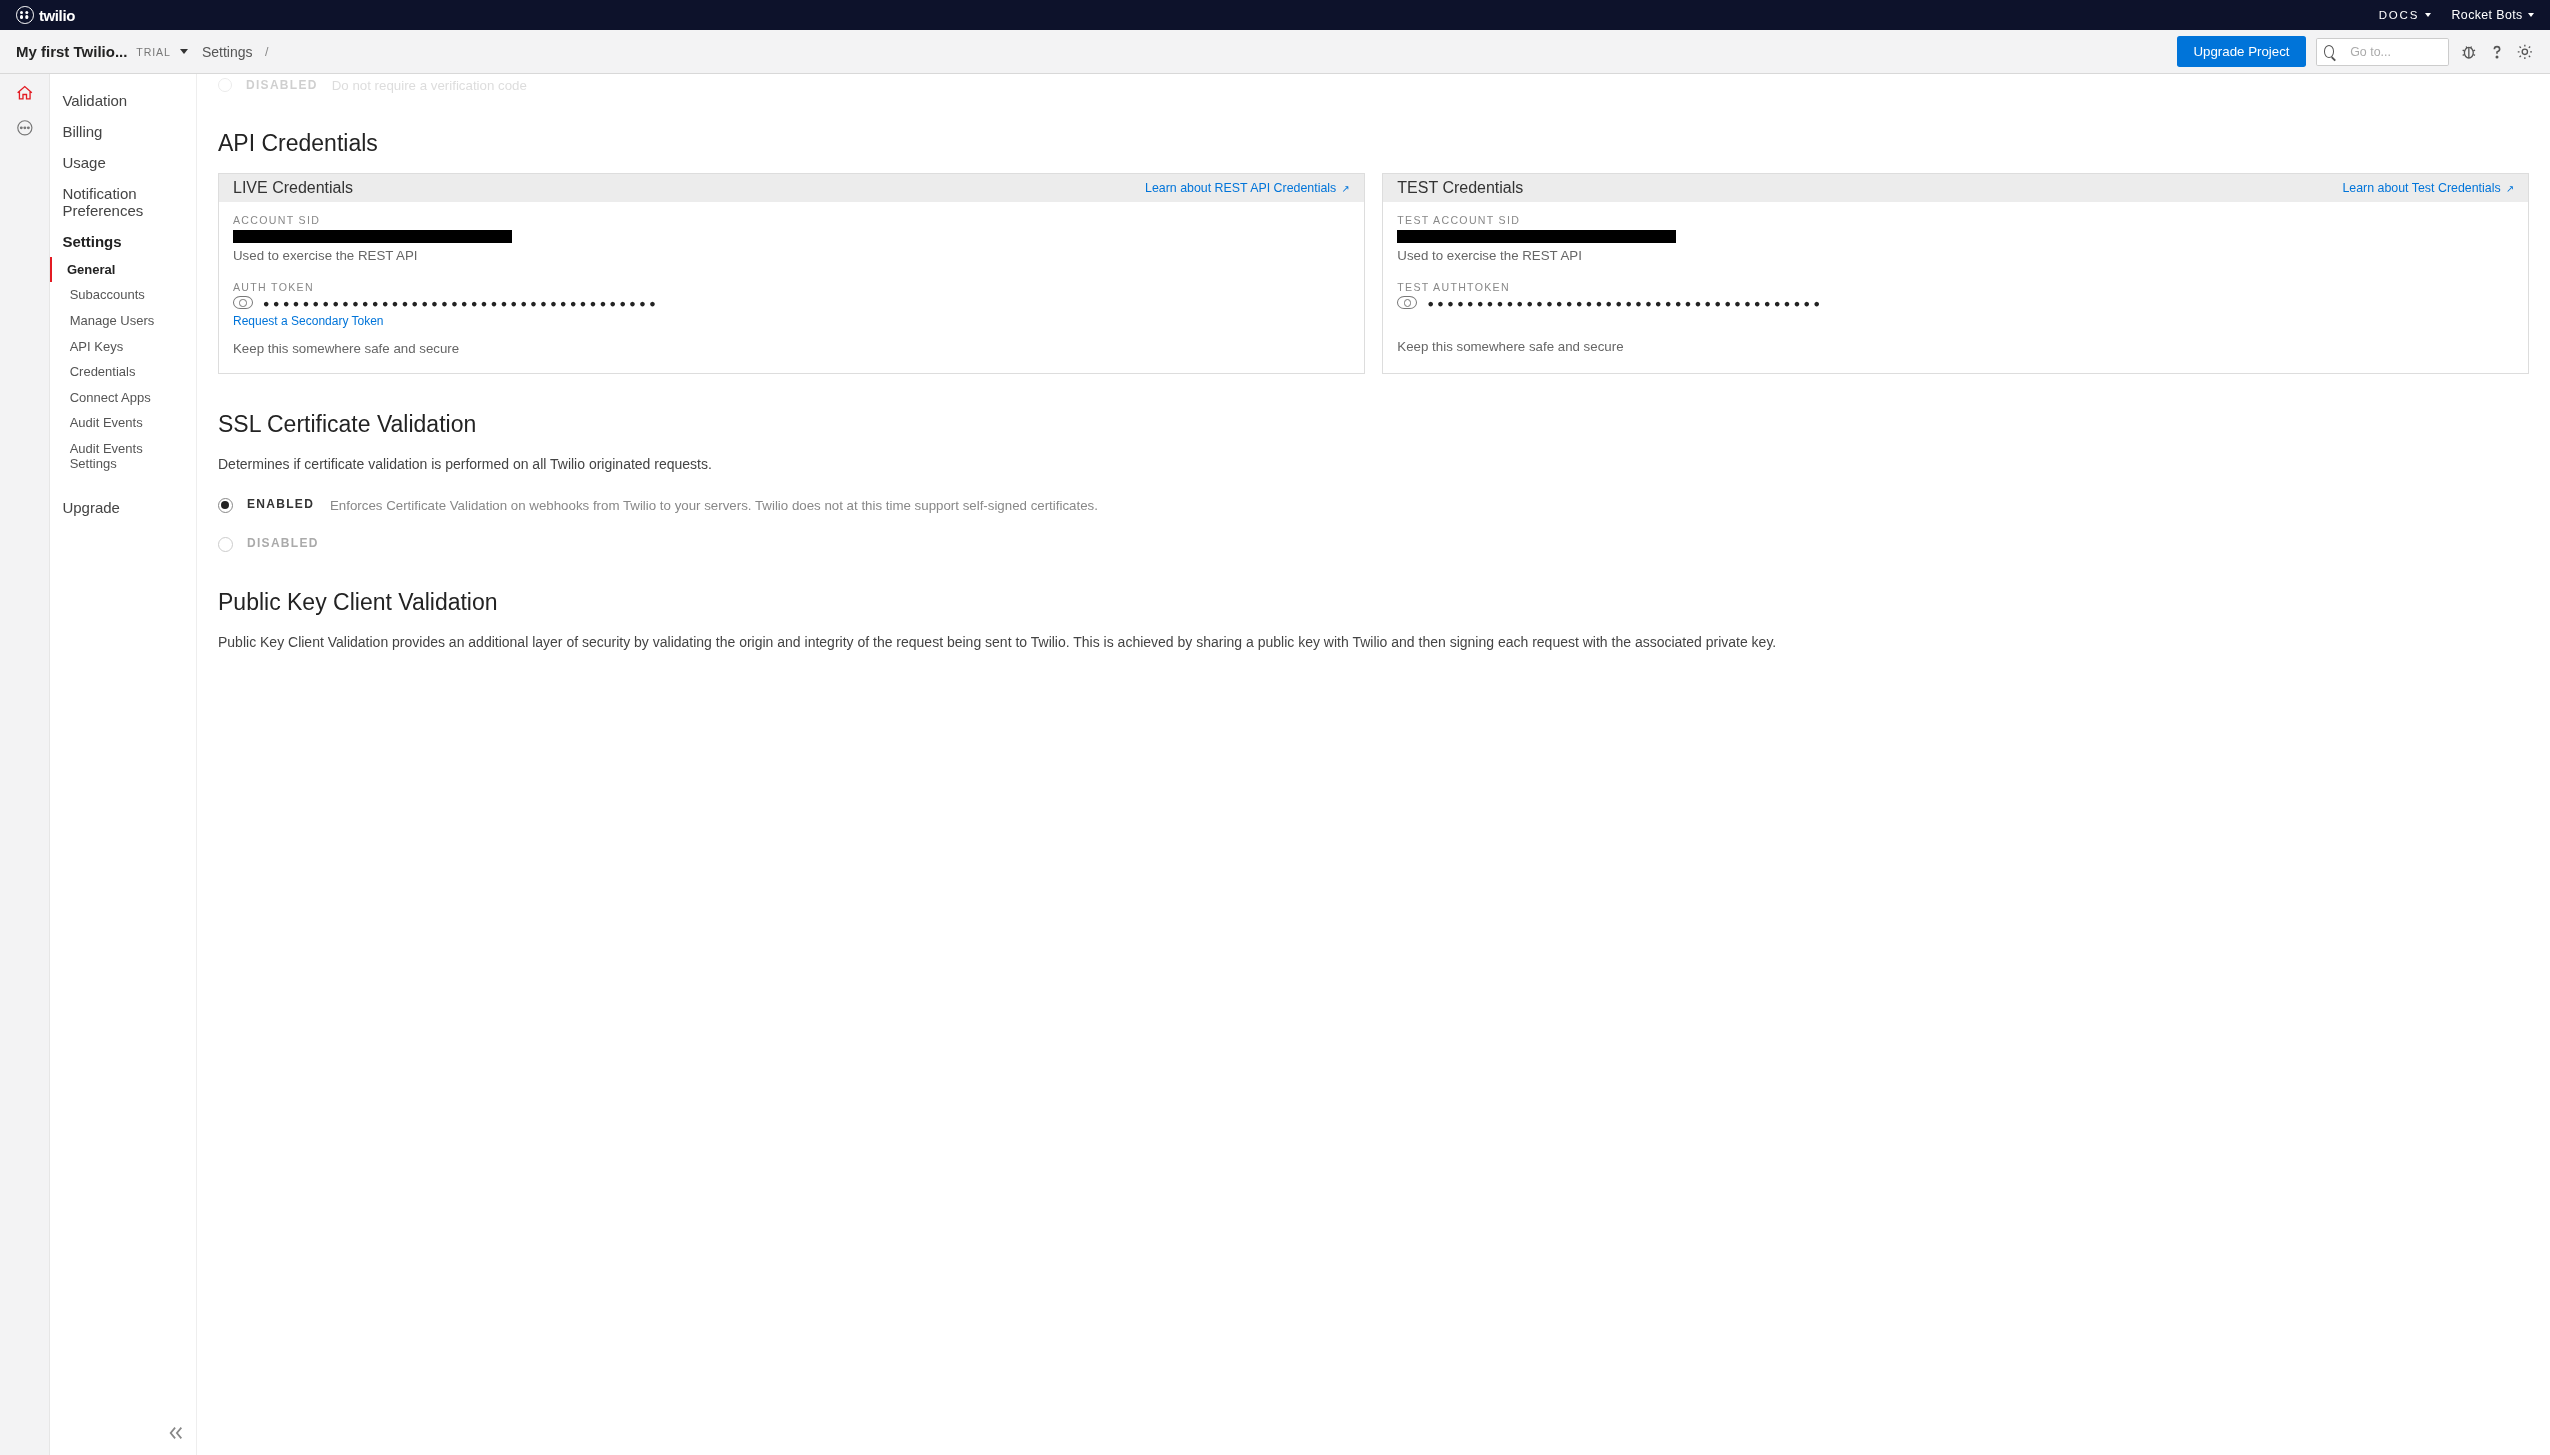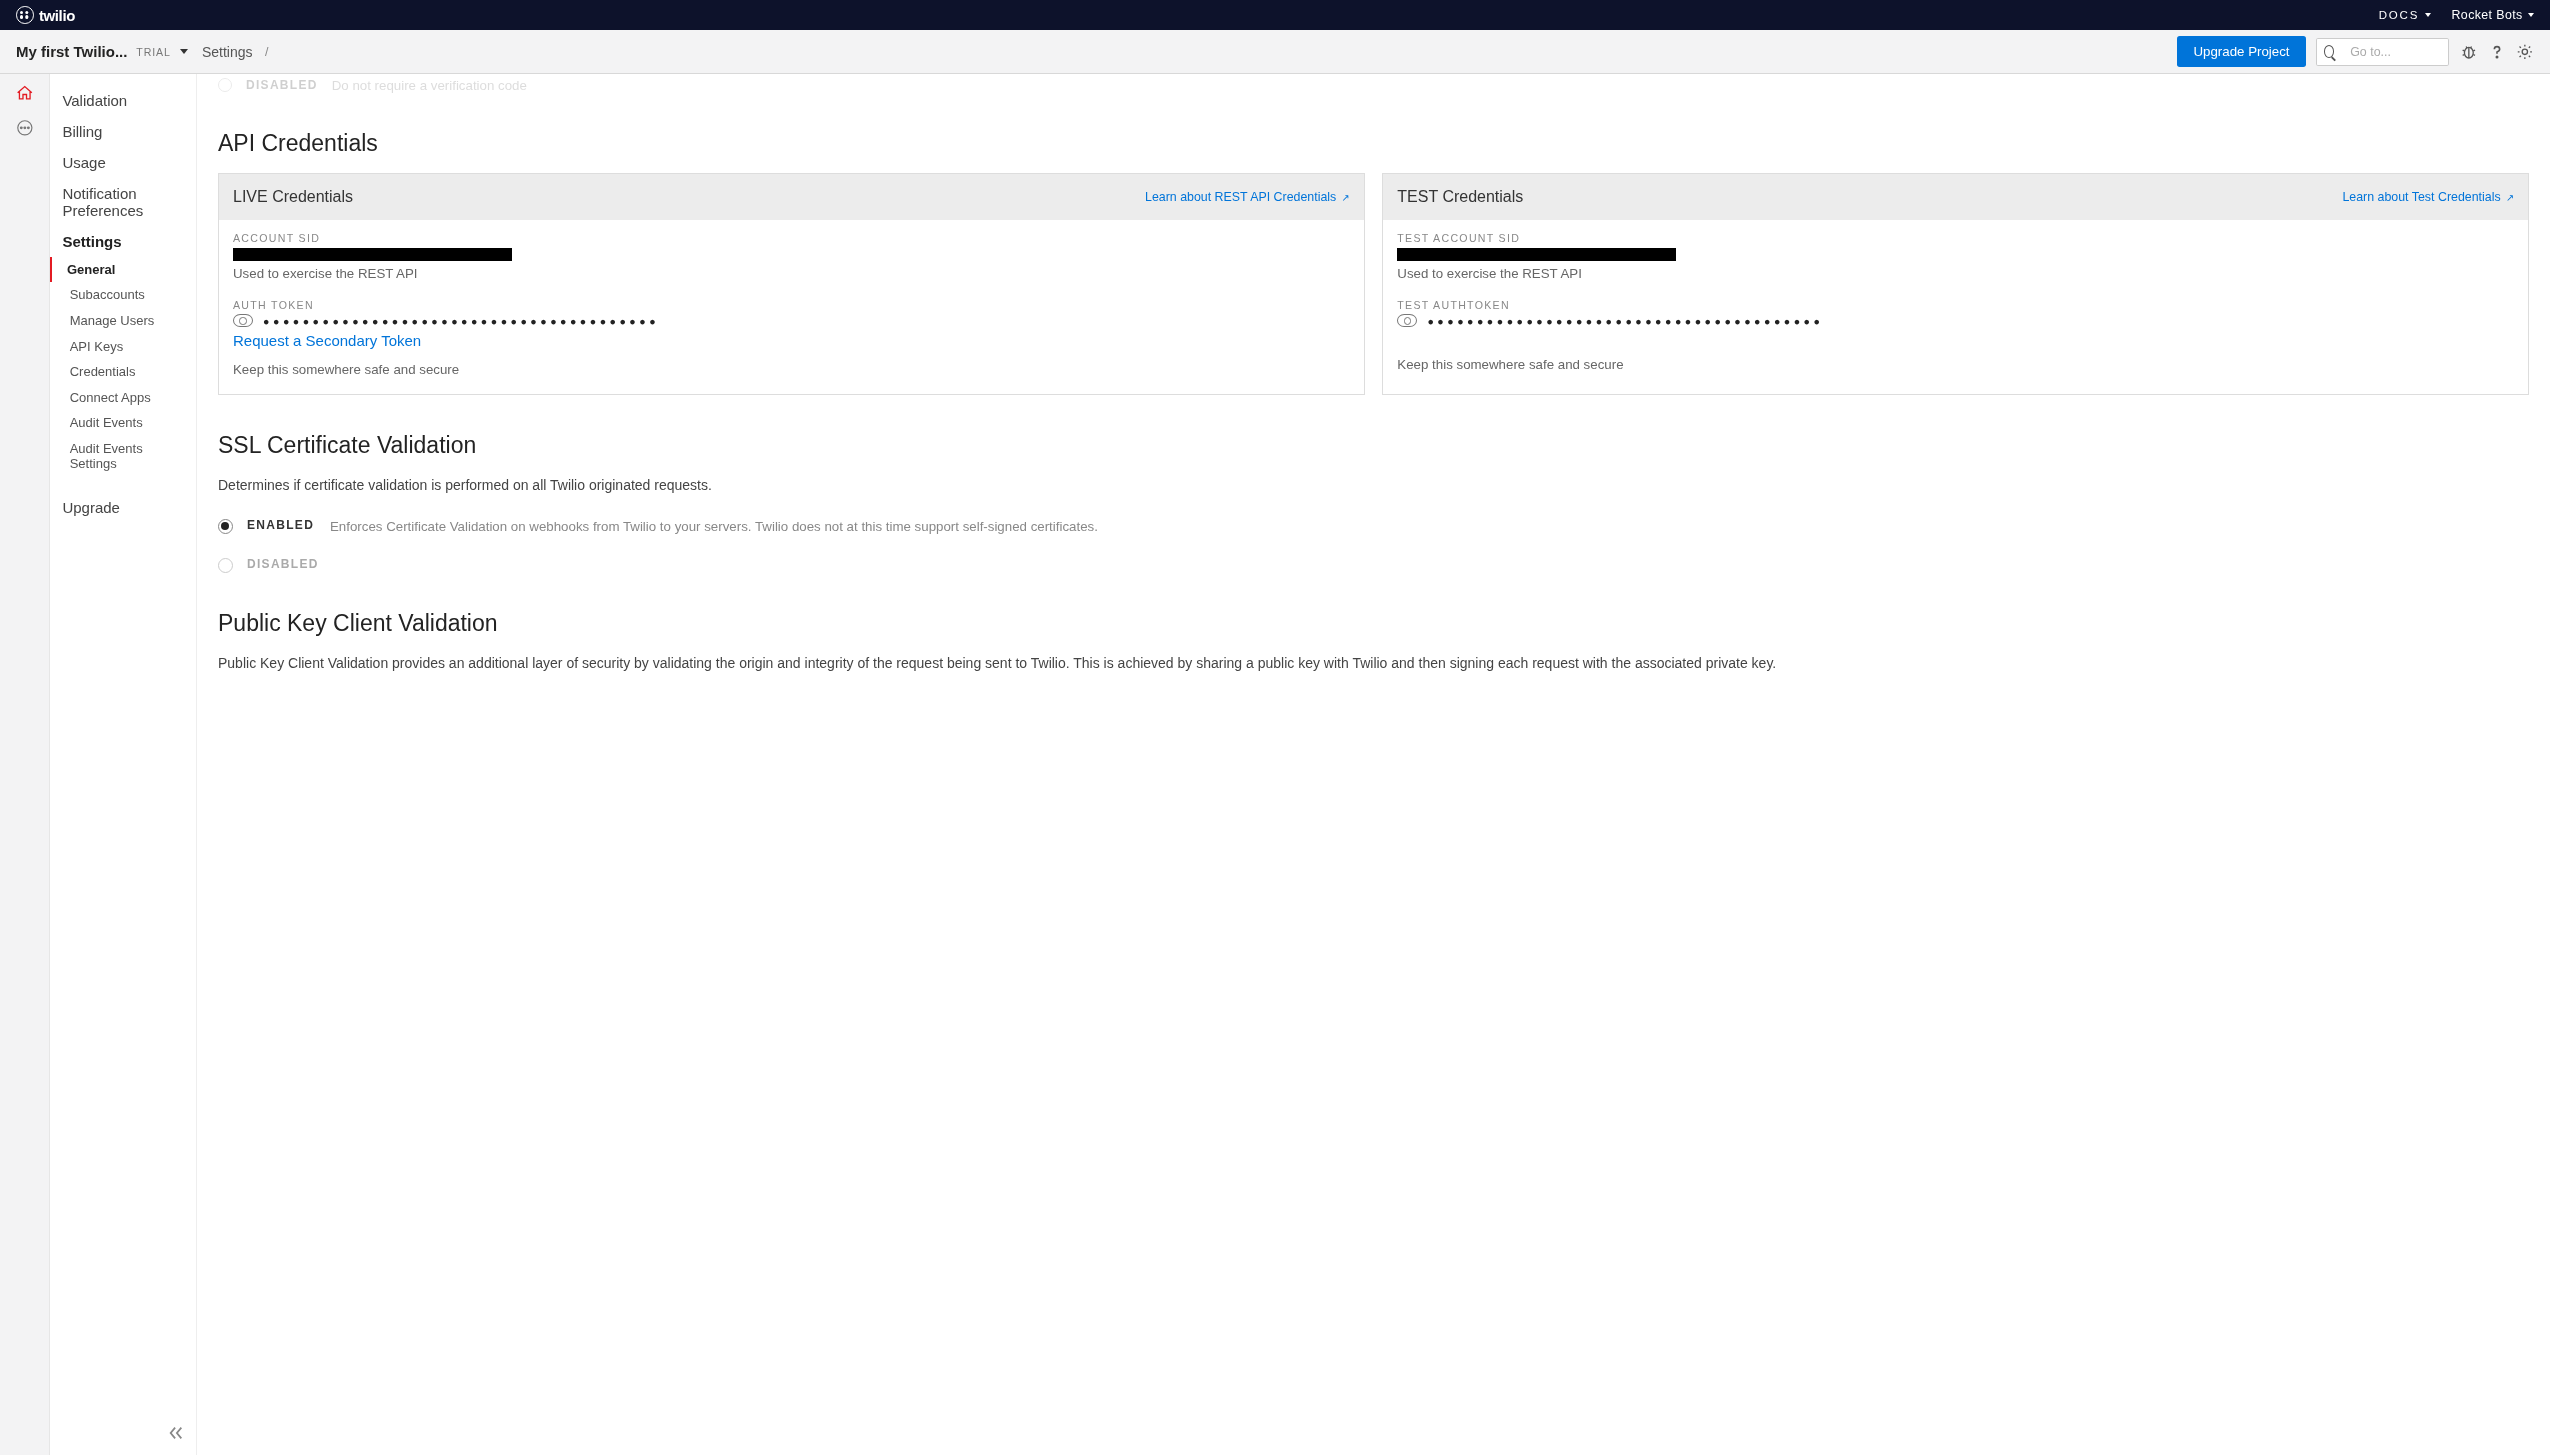--- a/index.html
+++ b/index.html
@@ -110,21 +110,21 @@
   .cutoff-radio { width:14px;height:14px;border:1.3px solid #ccc;border-radius:50%; }
 
   h2.section-title { font-size: 23px; font-weight: 500; color: #232323; margin: 32px 0 16px 0; }
   h2.section-title.tight { margin-top: 37px; }
 
   .cred-row { display: flex; gap: 17.7px; }
   .cred-card {
     flex: 1; border: 0.9px solid #ddd; background:#fff;
   }
   .cred-header {
-    background: #ececec; padding: 14px 14px; display:flex; justify-content:space-between; align-items:center;
+    background: #ececec; padding: 5px 14px; display:flex; justify-content:space-between; align-items:center;
   }
   .cred-header-title { font-size: 16px; color: #333; }
   .cred-link { color: #0074d9; font-size: 12.4px; cursor: pointer; }
   .cred-link .arrow { font-size: 9.7px; margin-left: 1.8px; }
   .cred-body { padding: 12.4px 14px 17.7px 14px; }
   .field-label {
     font-size: 10.6px; letter-spacing: 1.3px; color: #888; font-weight: 500;
     margin-bottom: 3.5px;
   }
   .redacted { background: #000; height: 13.3px; width: 279px; margin: 1.8px 0 5.3px 0; }
@@ -132,21 +132,21 @@
   .token-row { display: flex; align-items: center; gap: 10.6px; margin: 3.5px 0 5.3px 0; }
   .eye-icon {
     width: 19.5px; height: 12.4px; border: 1.3px solid #777; border-radius: 70% / 100%;
     position: relative; cursor: pointer; flex-shrink:0;
   }
   .eye-icon::after {
     content:""; position:absolute; width:5.3px;height:5.3px;border:1.3px solid #777;border-radius:50%;
     top:1.8px; left:5.3px;
   }
   .dots { font-size: 10.6px; letter-spacing: 3.5px; color: #222; white-space: nowrap; overflow: hidden; }
-  .link-inline { color: #0074d9; font-size: 15px; cursor: pointer; display:inline-block; margin-bottom: 12.4px; }
+  .link-inline { color: #0074d9; font-size: 12px; cursor: pointer; display:inline-block; margin-bottom: 12.4px; }
 
   .section-desc { font-size: 14px; color: #444; margin-bottom: 21px; line-height: 1.5; }
 
   .radio-row { display: flex; align-items: flex-start; gap: 14px; margin-bottom: 19.5px; }
   .radio {
     width: 15px; height: 15px; border: 1.3px solid #888; border-radius: 50%;
     flex-shrink: 0; position: relative; cursor: pointer; margin-top: 1.8px;
   }
   .radio.selected::after {
     content:""; position:absolute; width:8px; height:8px; background:#222; border-radius:50%;

